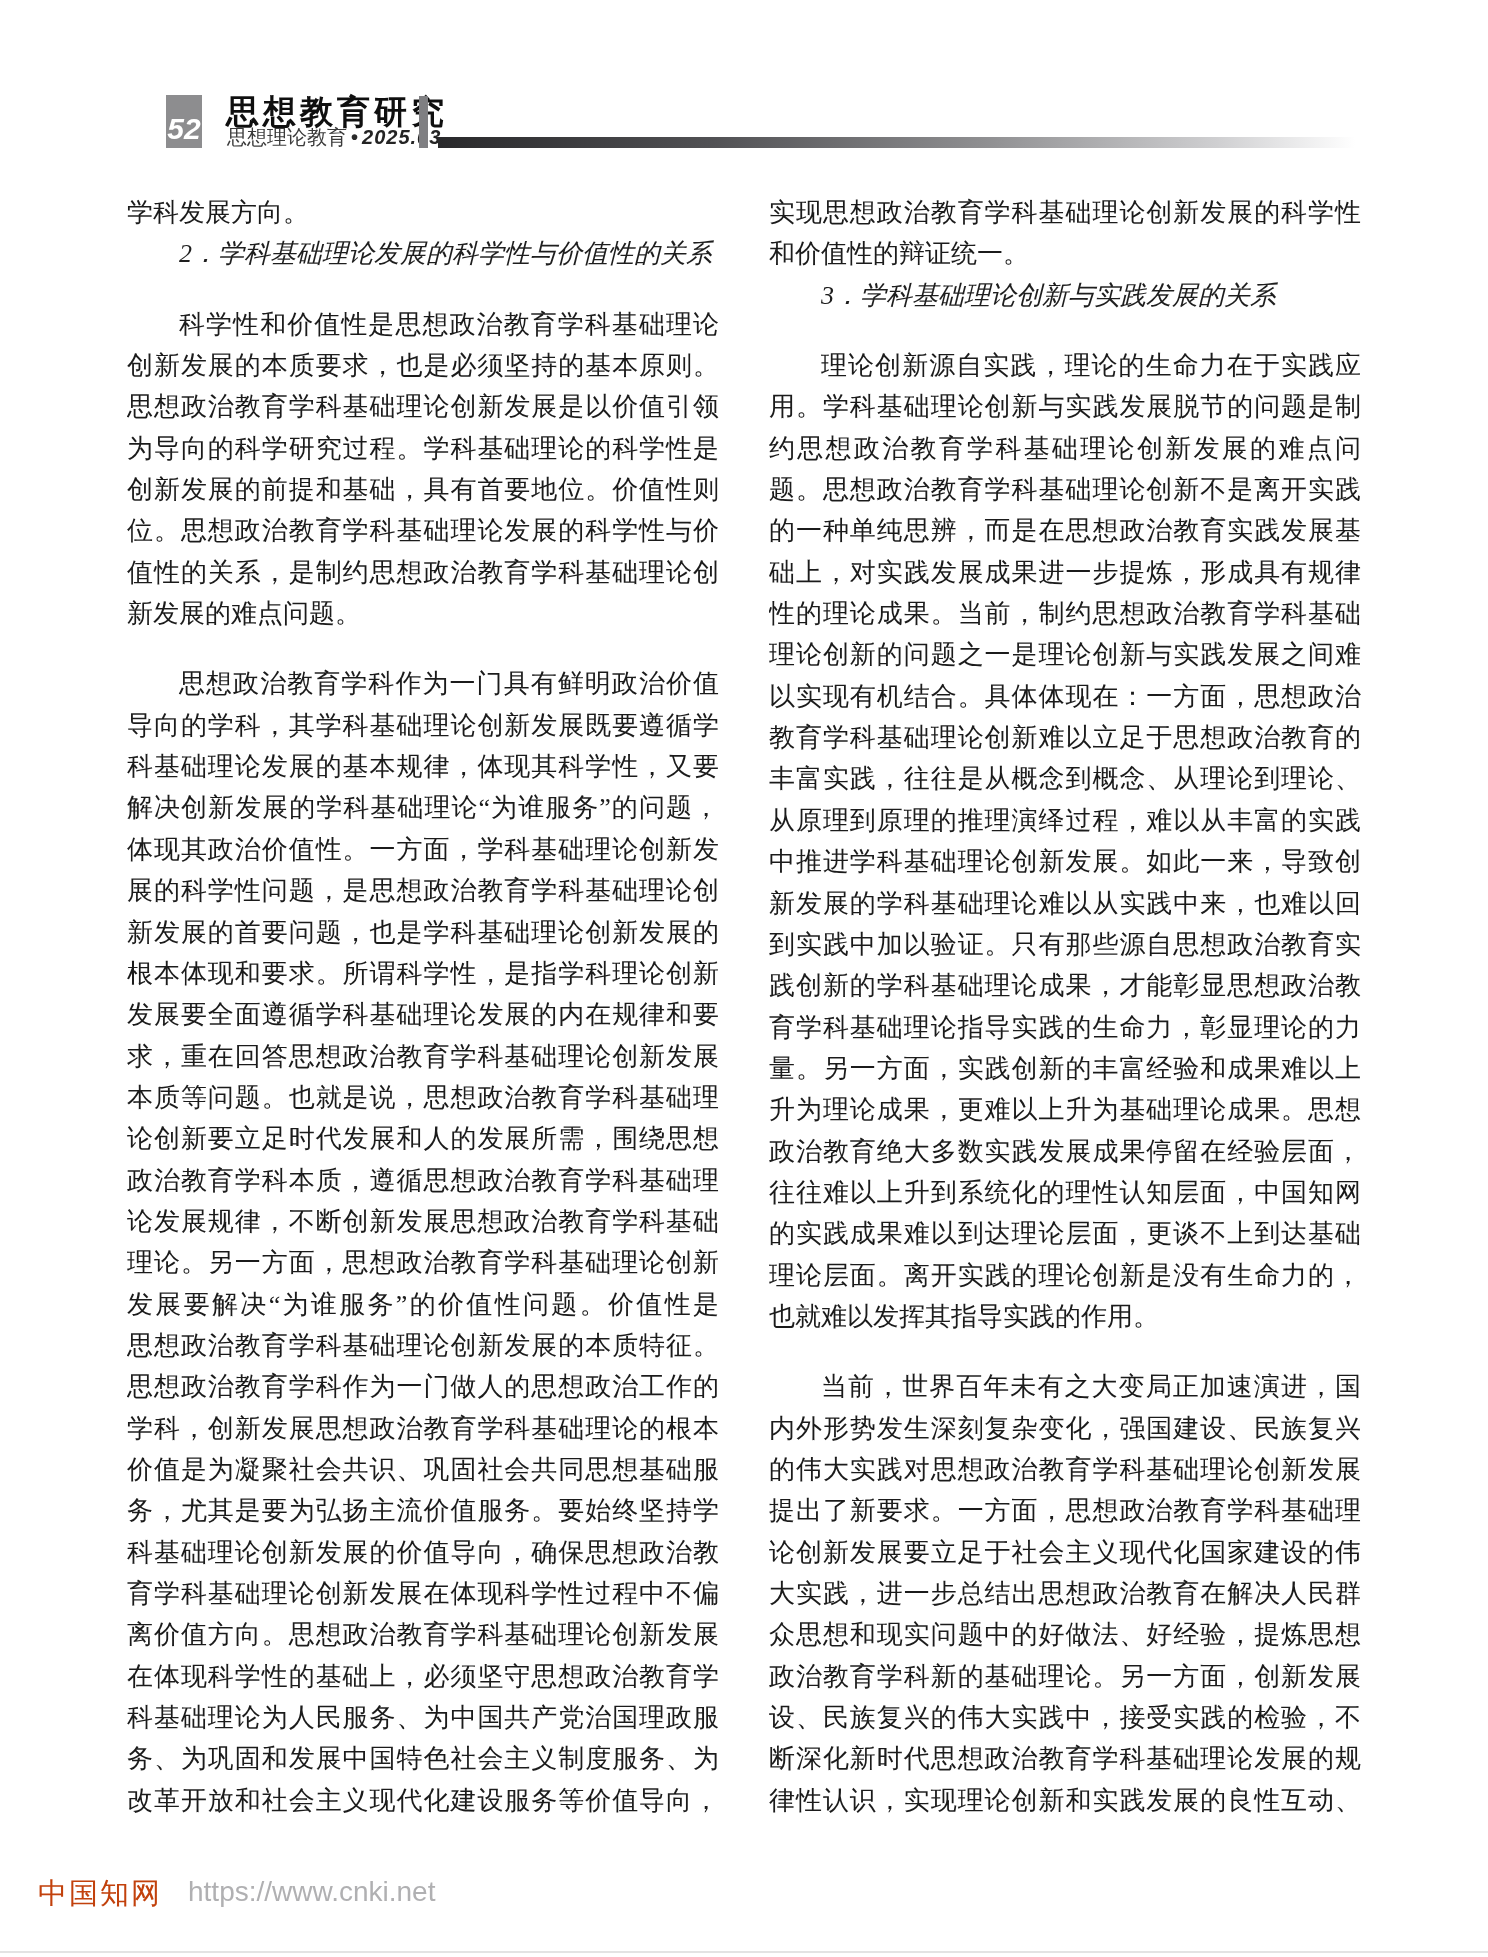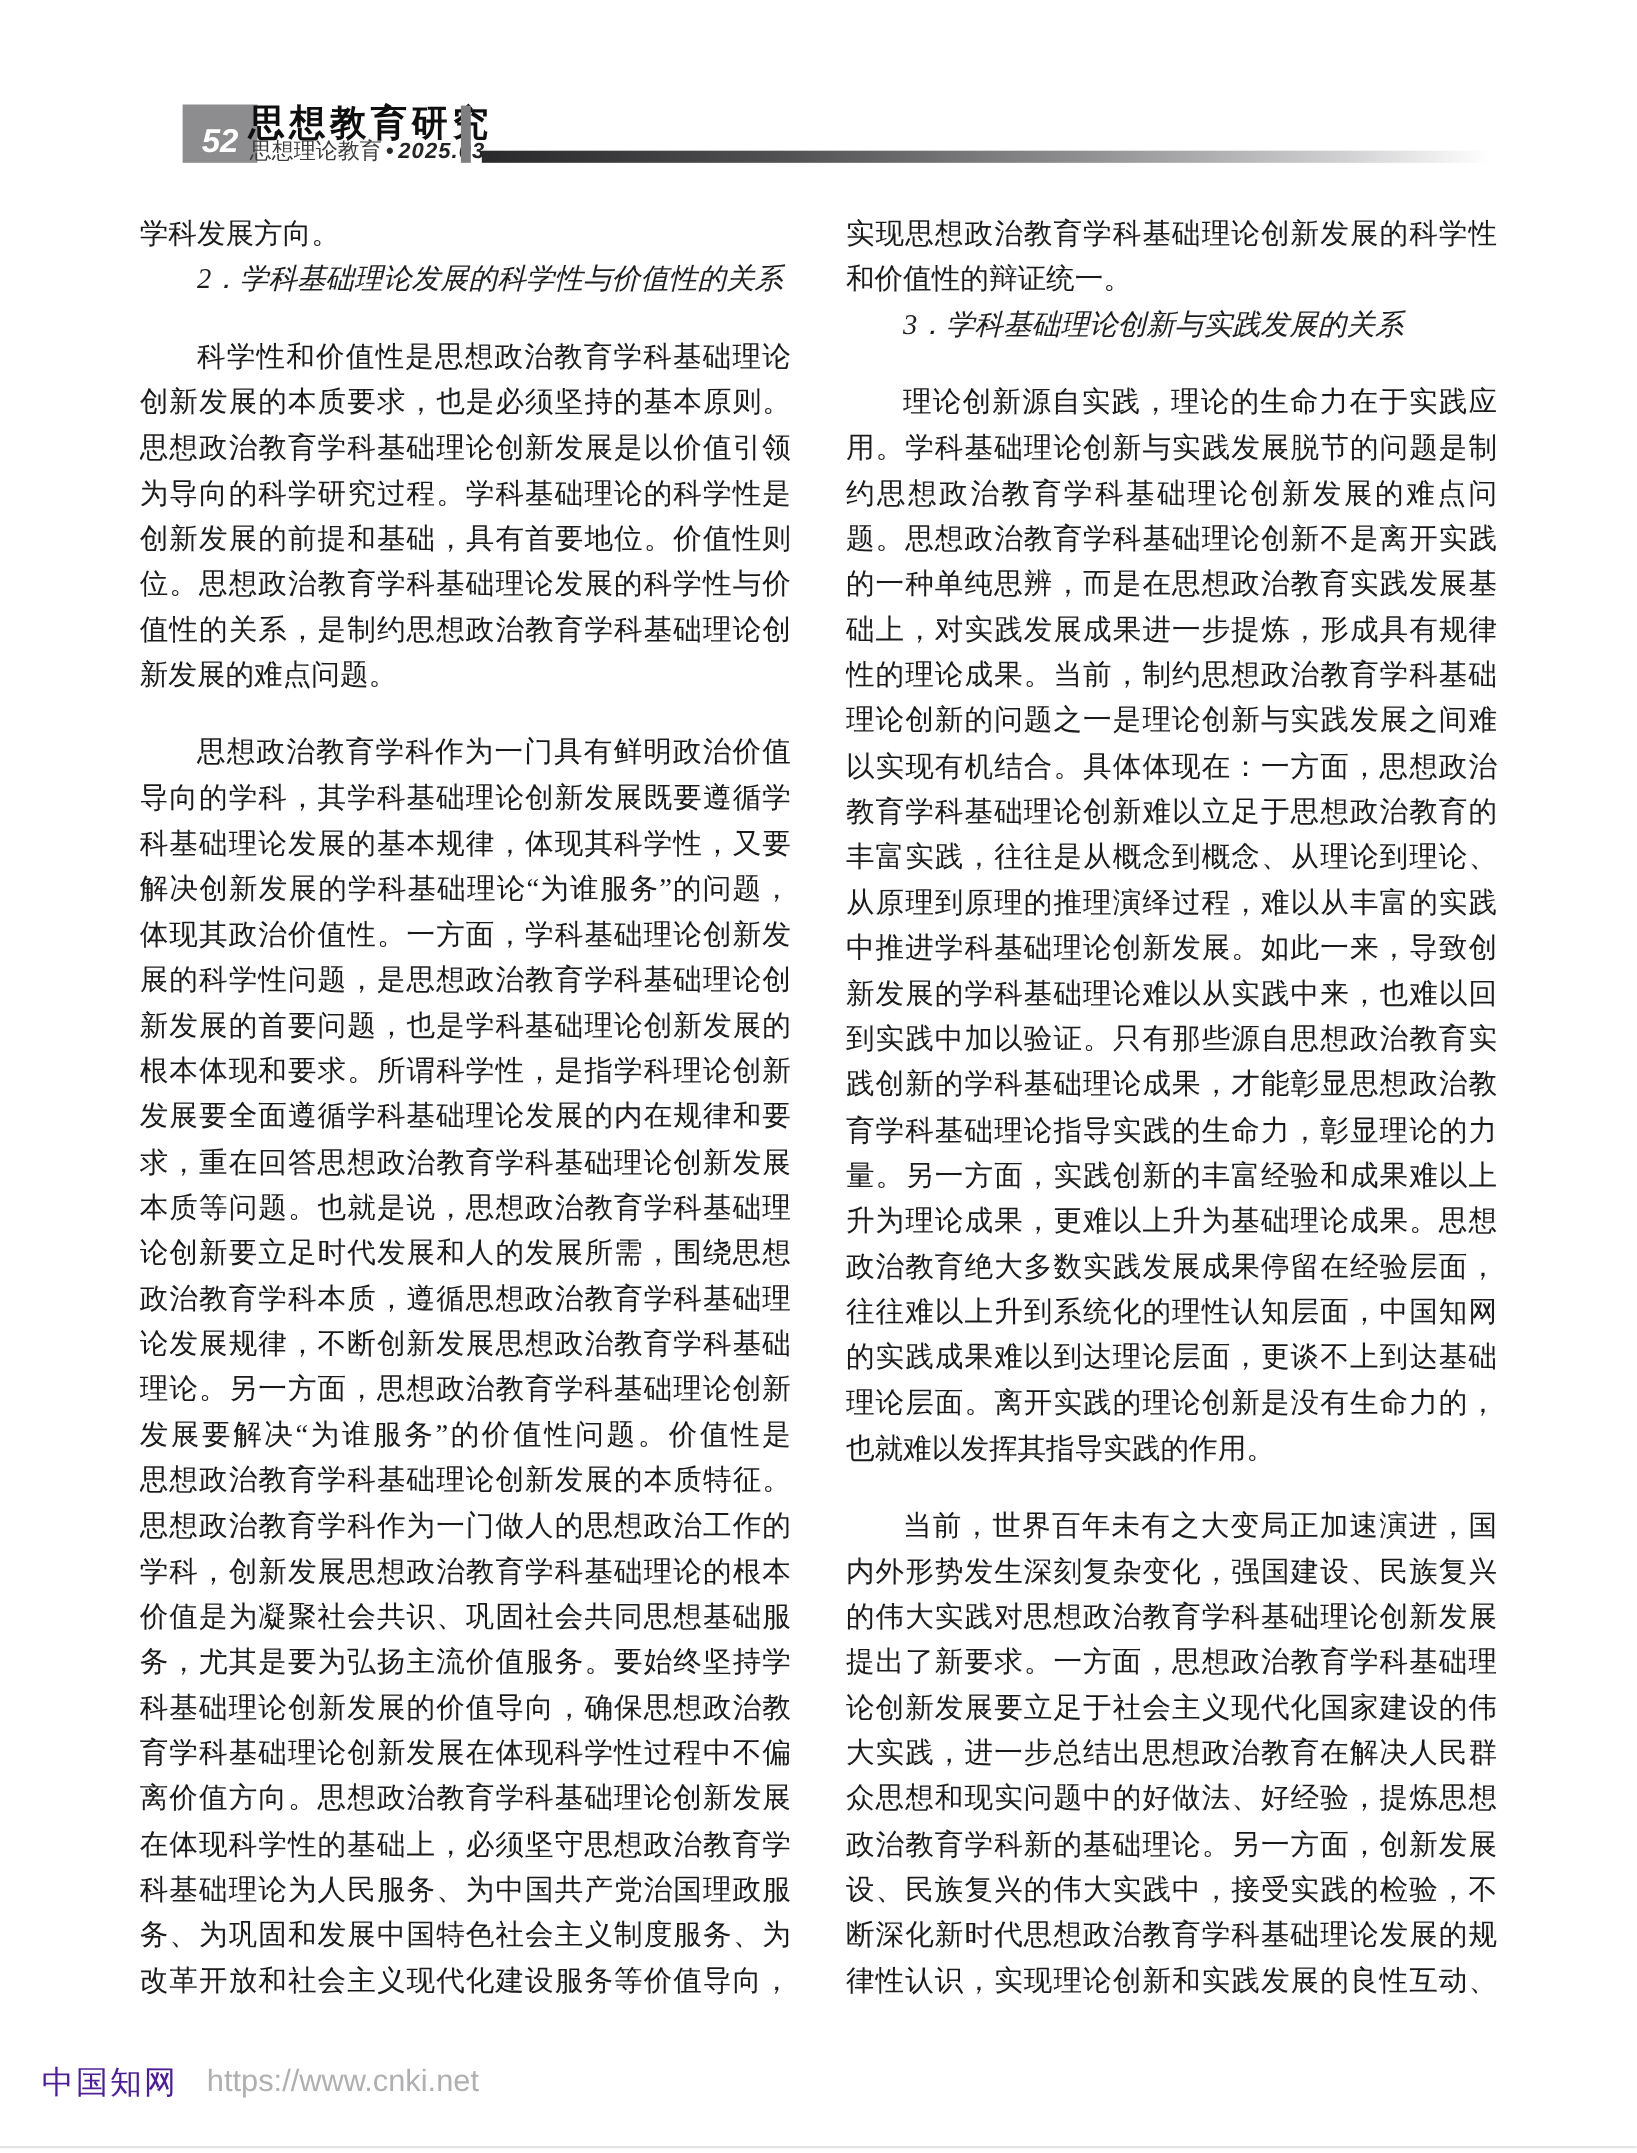--- a/index.html
+++ b/index.html
@@ -5,21 +5,21 @@
   html,body{margin:0;padding:0;background:#ffffff;}
   #page{
     position:relative;
     width:1488px;height:1957px;
     background:#ffffff;
     font-family:"Liberation Serif","DejaVu Serif",serif;
     overflow:hidden;
   }
   
   .pagenum-box{
-    position:absolute;left:166px;top:95px;width:68px;height:53px;
+    position:absolute;left:166px;top:95px;width:36px;height:53px;
     background:#8d8d8f;color:#ffffff;
     font-family:"Liberation Sans","DejaVu Sans",sans-serif;
     font-weight:bold;font-style:italic;font-size:30px;
     display:flex;align-items:flex-end;justify-content:center;
     padding-bottom:2px;box-sizing:border-box;
   }
   .journal-title{
     position:absolute;left:226px;top:90px;
     font-family:"Liberation Sans","DejaVu Sans",sans-serif;
     font-weight:bold;font-size:33px;letter-spacing:4px;color:#0f0f0f;
@@ -61,21 +61,21 @@
   .line.end{text-align:left;}
   .line.heading{
     text-indent:2em;
     font-style:italic;
     color:#1e1e1e;
   }
   
   .footer-site{
     position:absolute;left:38px;top:1874px;
     font-family:"Liberation Sans","DejaVu Sans",sans-serif;
-    font-size:29px;color:#4c1d95;letter-spacing:2px;white-space:nowrap;
+    font-size:29px;color:#c2410c;letter-spacing:2px;white-space:nowrap;
   }
   .footer-url{
     position:absolute;left:157px;top:1876px;
     font-family:"Liberation Sans","DejaVu Sans",sans-serif;
     font-size:28px;color:#b0b0b2;white-space:nowrap;padding-left:31px;
   }
   .bottom-rule{
     position:absolute;left:0;top:1951px;width:1488px;height:2px;background:#e3e3e3;
   }
 </style>

